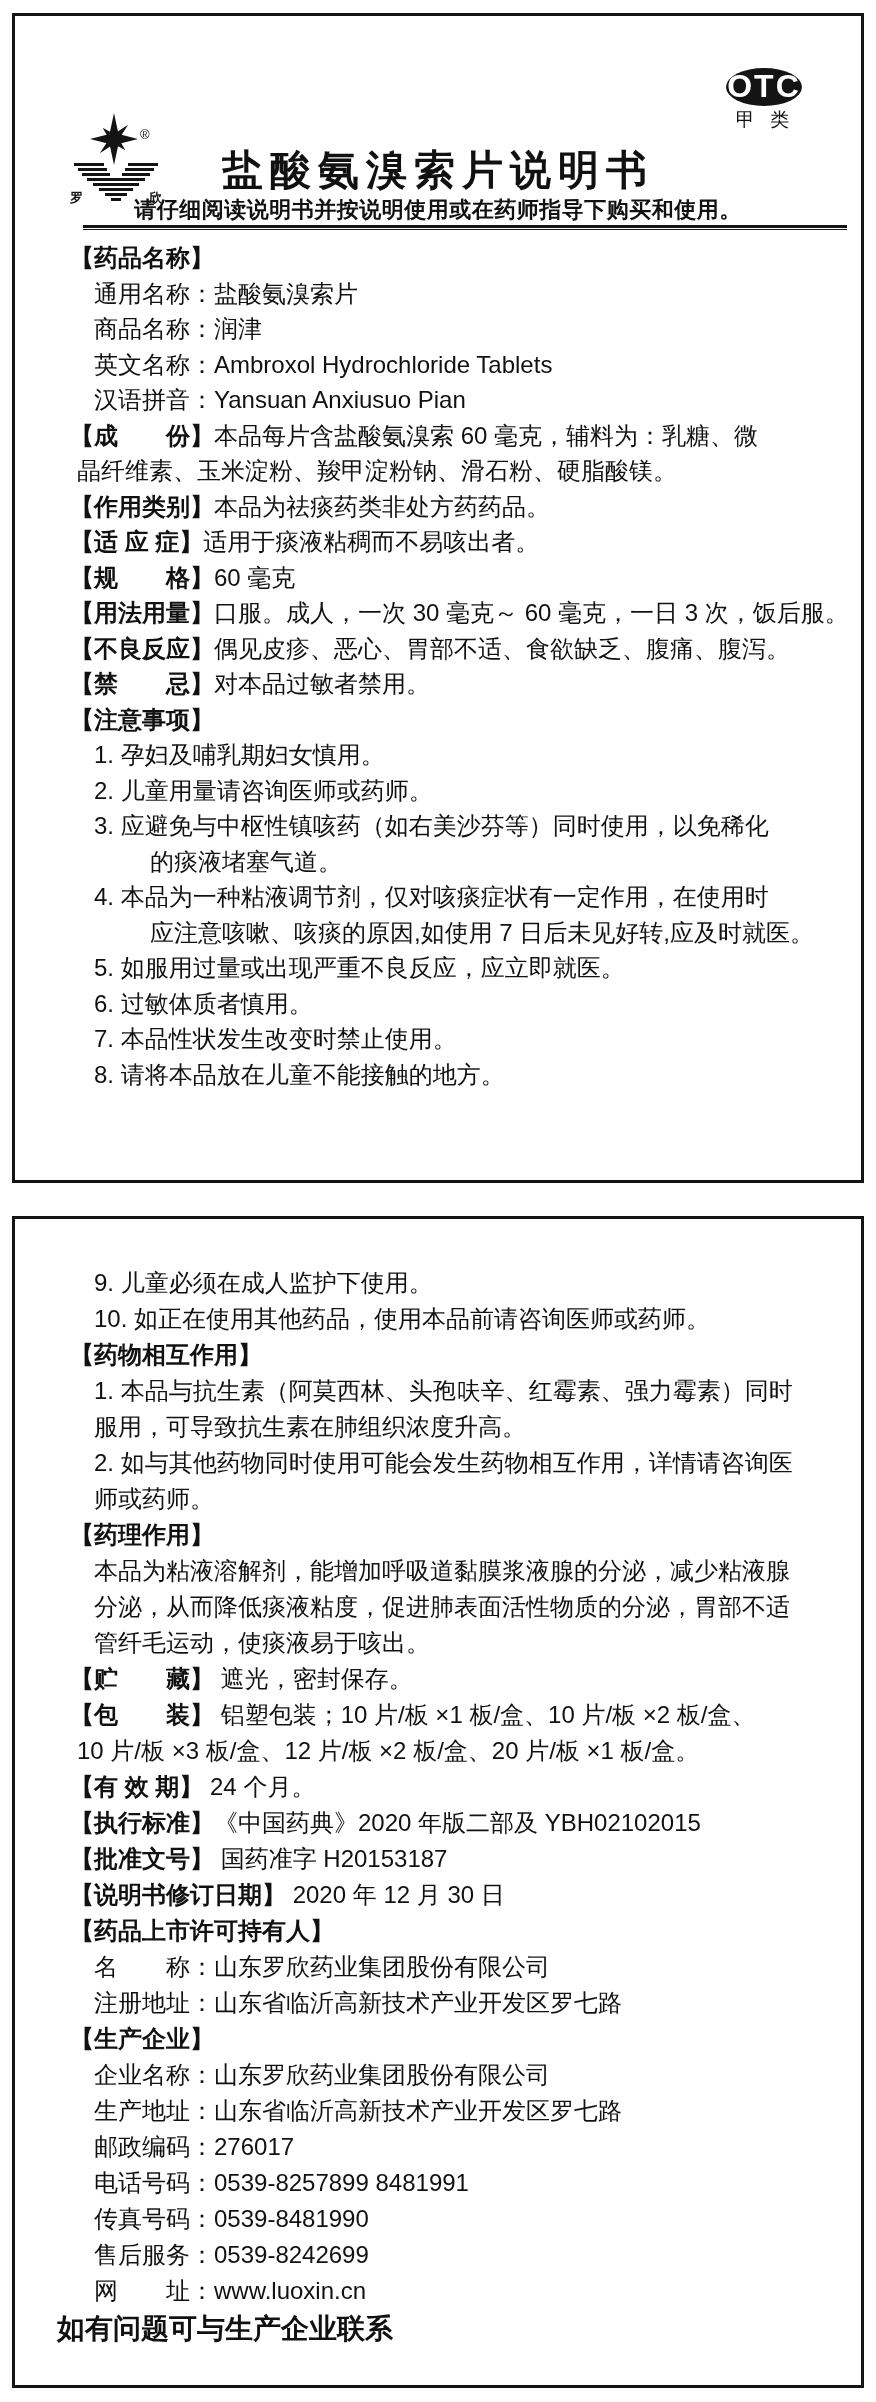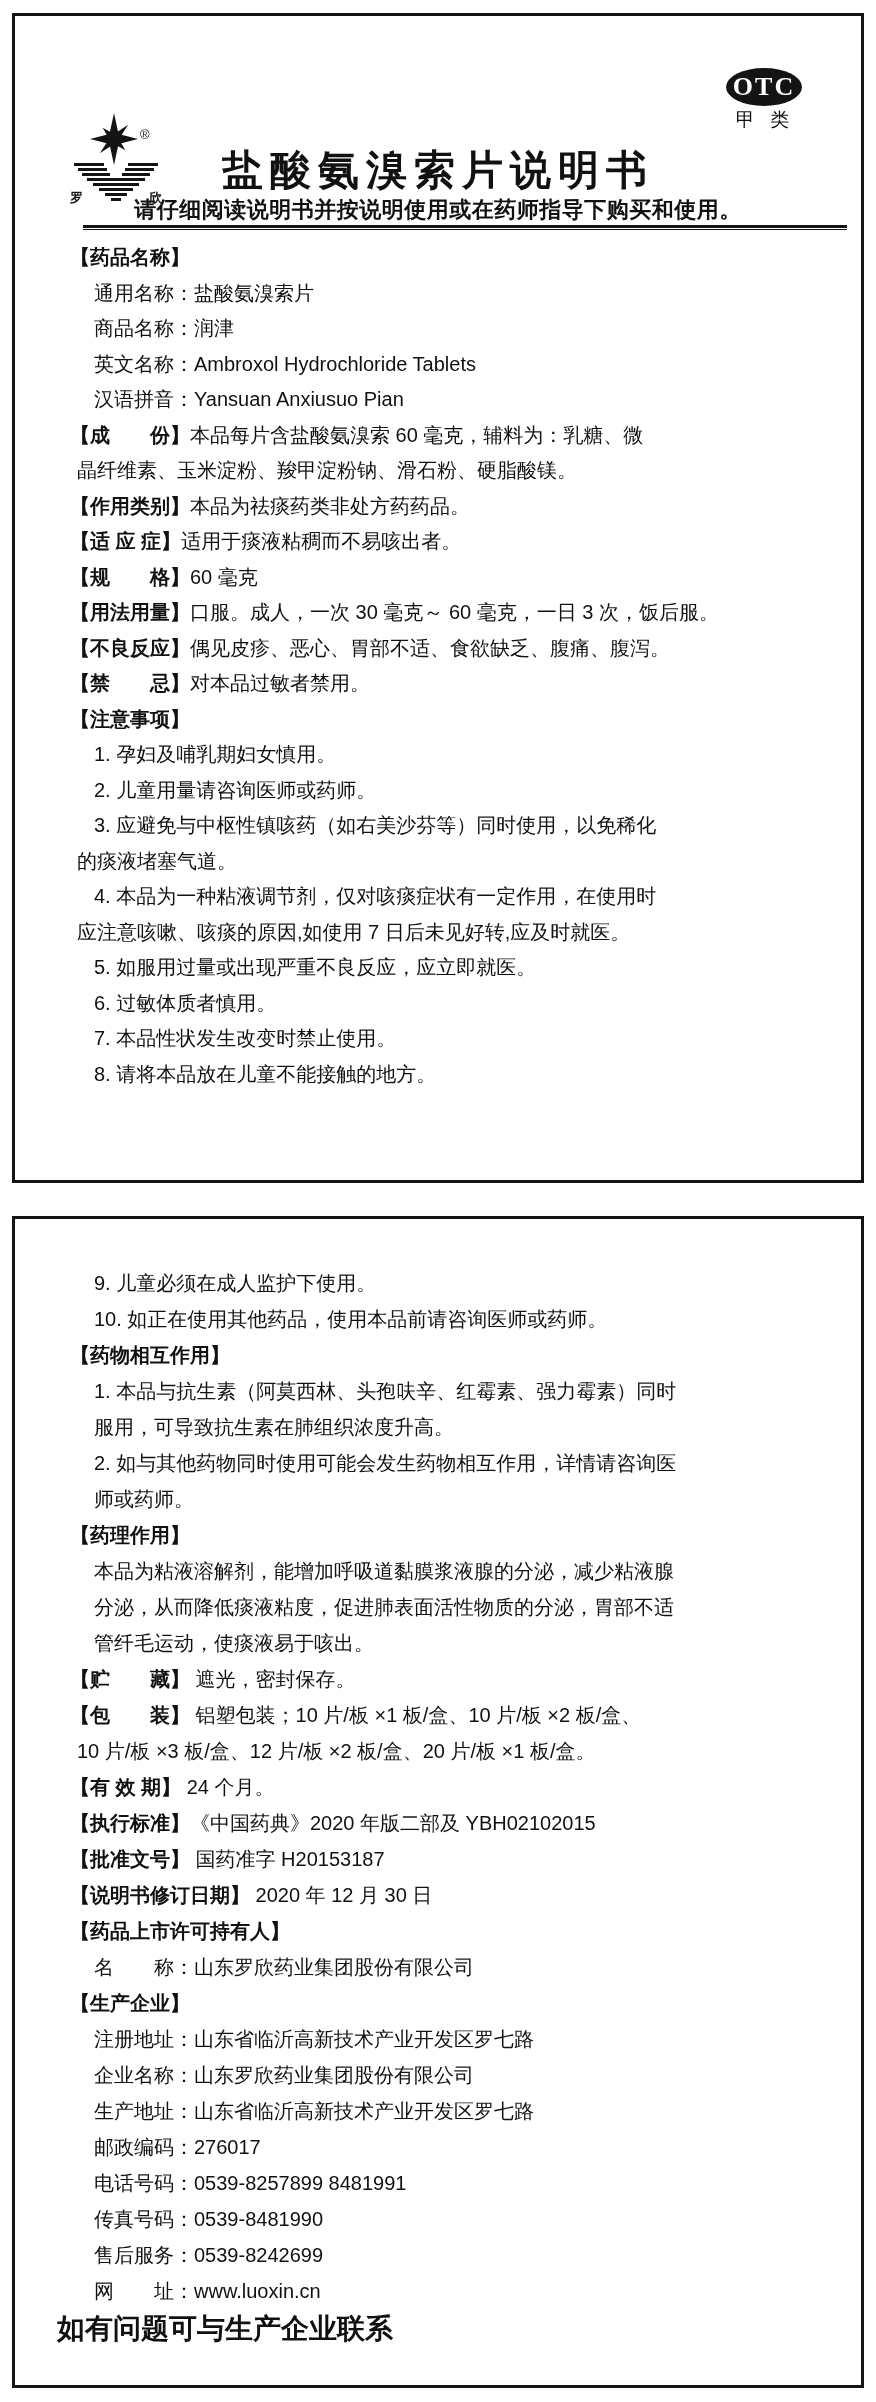--- a/index.html
+++ b/index.html
@@ -14,48 +14,48 @@
     border:3px solid #141414; background:#fff;
   }
   #box1 { top:13px;  height:1164px; }
   #box2 { top:1216px; height:1166px; }
 
   
   .logo { position:absolute; left:55px; top:97px; }
   .otc-badge { position:absolute; left:711px; top:52px; width:78px; text-align:center; }
   .otc-oval {
     width:76px; height:38px; background:#141414; border-radius:50%;
-    color:#fff; font-family:Liberation Serif, serif;
-    font-size:26px; font-weight:bold; letter-spacing:2px; line-height:37px;
+    color:#fff; font-family:Liberation Sans, sans-serif;
+    font-size:32px; font-weight:bold; letter-spacing:2px; line-height:37px;
     text-align:center;
   }
   .otc-class { font-size:19px; font-weight:normal; letter-spacing:5px; margin-top:1px; white-space:nowrap; }
   .title {
     position:absolute; left:0; right:0; top:127px; text-align:center;
     font-size:41px; font-weight:bold; letter-spacing:7px; white-space:nowrap;
   }
   .subtitle {
     position:absolute; left:0; right:0; top:179px; text-align:center;
     font-size:22px; font-weight:bold; letter-spacing:0.5px; white-space:nowrap;
   }
   .rule {
     position:absolute; left:68px; right:14px; top:209px;
     border-top:3px solid #141414; border-bottom:1px solid #141414; height:1px;
   }
 
   
   .lines { position:absolute; left:0; right:0; }
   #box1 .lines { top:224px; }
   #box2 .lines { top:46px; }
-  .line { font-size:20px; line-height:35.5px; white-space:nowrap; }
+  .line { font-size:24px; line-height:35.5px; white-space:nowrap; }
   #box2 .line { line-height:36px; }
   .hdr { font-weight:bold; }
   .i0 { padding-left:55px; }
   .i1 { padding-left:79px; }
-  .i2 { padding-left:62px; }
+  .i2 { padding-left:118px;margin-left:17px; }
   .i3 { padding-left:62px; }
   .foot { padding-left:42px !important; font-size:28px; font-weight:bold; line-height:40px !important; }
 </style>
 </head>
 <body>
 
 <div class="box" id="box1">
 
   <div class="logo">
     <svg width="92" height="92" viewBox="0 0 92 92" xmlns="http://www.w3.org/2000/svg">
@@ -134,22 +134,22 @@
       <div class="line i1">管纤毛运动，使痰液易于咳出。</div>
       <div class="line i0"><span class="hdr">【贮　　藏】</span> 遮光，密封保存。</div>
       <div class="line i0"><span class="hdr">【包　　装】</span> 铝塑包装；10 片/板 ×1 板/盒、10 片/板 ×2 板/盒、</div>
       <div class="line i3">10 片/板 ×3 板/盒、12 片/板 ×2 板/盒、20 片/板 ×1 板/盒。</div>
       <div class="line i0"><span class="hdr">【有 效 期】</span> 24 个月。</div>
       <div class="line i0"><span class="hdr">【执行标准】</span>《中国药典》2020 年版二部及 YBH02102015</div>
       <div class="line i0"><span class="hdr">【批准文号】</span> 国药准字 H20153187</div>
       <div class="line i0"><span class="hdr">【说明书修订日期】</span> 2020 年 12 月 30 日</div>
       <div class="line i0"><span class="hdr">【药品上市许可持有人】</span></div>
       <div class="line i1">名　　称：山东罗欣药业集团股份有限公司</div>
+      <div class="line i1">注册地址：山东省临沂高新技术产业开发区罗七路</div>
       <div class="line i0"><span class="hdr">【生产企业】</span></div>
-      <div class="line i1">注册地址：山东省临沂高新技术产业开发区罗七路</div>
       <div class="line i1">企业名称：山东罗欣药业集团股份有限公司</div>
       <div class="line i1">生产地址：山东省临沂高新技术产业开发区罗七路</div>
       <div class="line i1">邮政编码：276017</div>
       <div class="line i1">电话号码：0539-8257899  8481991</div>
       <div class="line i1">传真号码：0539-8481990</div>
       <div class="line i1">售后服务：0539-8242699</div>
       <div class="line i1">网　　址：www.luoxin.cn</div>
       <div class="line i0 foot">如有问题可与生产企业联系</div>
     </div>
 </div>

